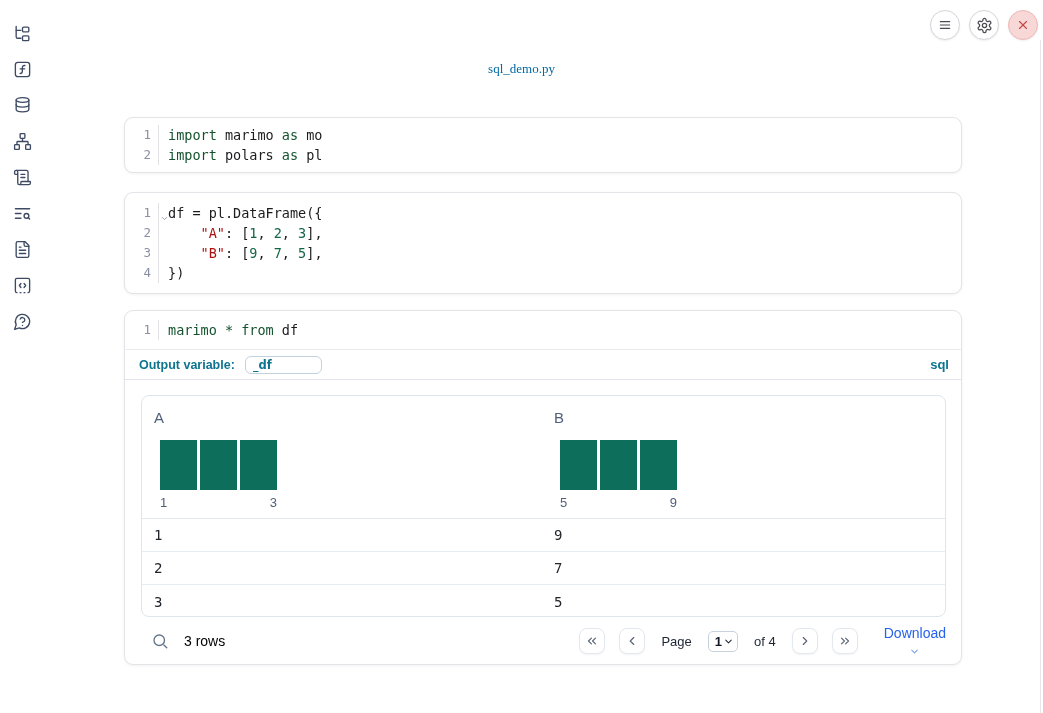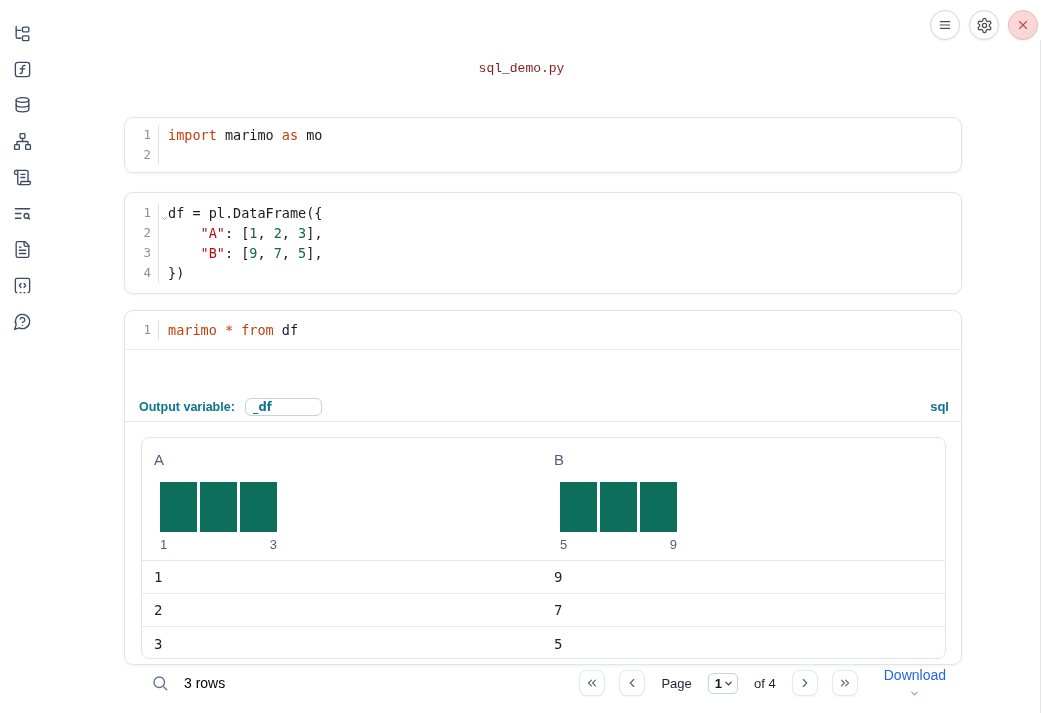--- a/index.html
+++ b/index.html
@@ -18,45 +18,45 @@
     display:flex; align-items:center; justify-content:center; cursor:pointer; }
   .round-btn svg { stroke:#4b4b53; fill:none; stroke-width:1.8; stroke-linecap:round; stroke-linejoin:round; }
   #btn-menu { left:930px; }
   #btn-settings { left:969px; }
   #btn-close { left:1008px; background:#f8d7d7; border-color:#efb7b7; }
   #btn-close svg { stroke:#c84848; stroke-width:2; }
   .right-rule { position:absolute; left:1040px; top:40px; bottom:0; width:1px; background:#e6e6ea; }
 
   
   .notebook-title { position:absolute; top:61px; left:0; right:0; text-align:center;
-    font-family:Liberation Mono, monospace; font-size:13px; color:#7f1d1d; }
+    font-family:Liberation Serif, serif; font-size:13px; color:#0369a1; }
 
   
   .cell { position:absolute; left:124px; width:838px; background:#fff;
     border:1px solid #e4e4e8; border-radius:9px; box-shadow:0 1px 3px rgba(15,23,42,.06); }
   #cell-imports { top:117px; }
   #cell-df { top:192px; }
   #cell-sql { top:310px; height:355px; }
 
   .code-lines { padding:7px 0; font-family:"DejaVu Sans Mono", monospace; font-size:13.5px; color:#1c1c1f; }
   #cell-df .code-lines { padding:10px 0; }
   #cell-sql .code-lines { padding:9px 0; border-bottom:1px solid #ececf0; }
   .cl { display:flex; height:20px; line-height:20px; }
   .ln { flex:none; width:34px; padding-right:7px; text-align:right; color:#8b8fa3;
     font-size:12.5px; border-right:1px solid #e1e1e6; position:relative; }
   .ln .fold { position:absolute; right:-11px; top:6px; }
   .codetxt { padding-left:9px; white-space:pre; }
-  .kw  { color:#c2410c; }
+  .kw  { color:#14532d; }
   .str { color:#aa1111; }
   .num { color:#116644; }
   .pl  { color:#1c1c1f; }
 
   
   .outvar-row { height:30px; display:flex; align-items:center; justify-content:space-between;
-    padding:0 12px 0 14px; border-bottom:1px solid #e2e5ea;margin-top:42px; }
+    padding:0 12px 0 14px; border-bottom:1px solid #e2e5ea; }
   .outvar-left { display:flex; align-items:center; }
   .outvar-label { font-size:12.5px; font-weight:bold; color:#0e7490; }
   .outvar-input { margin-left:10px; width:77px; height:18px; border:1px solid #c3d2dd; border-radius:6px;
     font-family:"DejaVu Sans", sans-serif; font-size:11.5px; font-weight:bold; color:#0e7490;
     padding:1px 0 0 7px; background:#fff; }
   .lang-badge { font-size:13px; font-weight:bold; color:#0e7490; }
 
   
   .output-area { padding:15px 16px 9px 16px; }
   .table-card { width:805px; height:222px; border:1px solid #dfe5ec; border-radius:8px; overflow:hidden; background:#fff; }
@@ -195,20 +195,21 @@
 <div class="notebook-title">sql_demo.py</div>
 
 <div class="cell" id="cell-imports">
   <div class="code-lines">
       <div class="cl">
         <span class="ln">1</span>
         <span class="codetxt"><span class="kw">import</span><span class="pl"> marimo </span><span class="kw">as</span><span class="pl"> mo</span></span>
       </div>
       <div class="cl">
         <span class="ln">2</span>
+        <span class="codetxt"><span class="kw">import</span><span class="pl"> polars </span><span class="kw">as</span><span class="pl"> pl</span></span>
       </div>
     </div>
 </div>
 
 <div class="cell" id="cell-df">
   <div class="code-lines">
       <div class="cl">
         <span class="ln">1<span class="fold"><svg viewBox="0 0 24 24" width="9" height="9">
               <path d="m6 9 6 6 6-6" fill="none" stroke="#9aa0ad" stroke-width="2.6" stroke-linecap="round" stroke-linejoin="round"></path>
             </svg></span></span>

